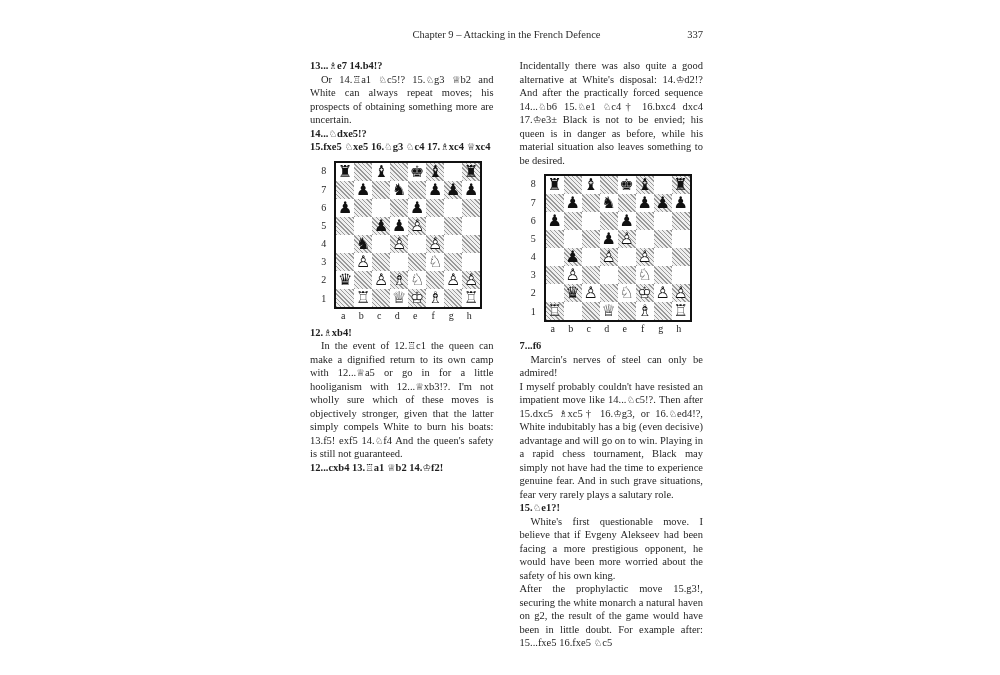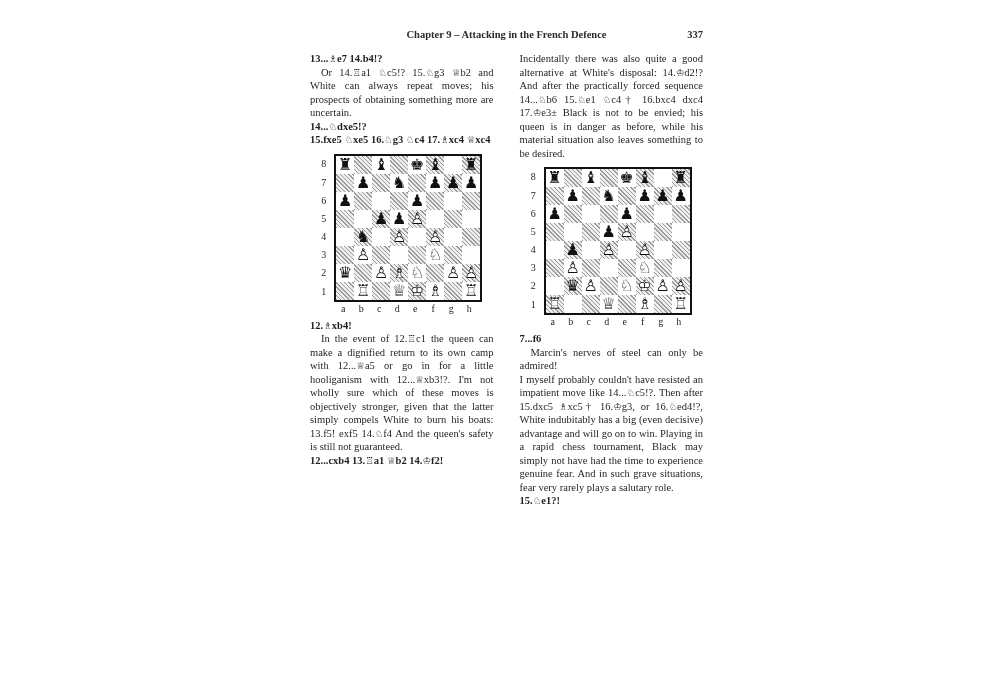--- a/index.html
+++ b/index.html
@@ -1,21 +1,21 @@
 <!DOCTYPE html>
 <html><head>
 <meta charset="utf-8">
 <style>
   html,body{margin:0;padding:0;}
   body{
     width:1000px;height:675px;background:#ffffff;position:relative;overflow:hidden;
     font-family:"Liberation Serif","DejaVu Serif",serif;color:#1f1f1f;
   }
   .page{position:absolute;left:310px;top:28px;width:393px;}
-  .header{position:relative;text-align:center;font-size:10.5px;line-height:14px;margin-bottom:10px;color:#2b2b2b;font-weight:bold;}
+  .header{position:relative;text-align:center;font-size:10.5px;line-height:14px;margin-bottom:17px;color:#2b2b2b;}
   .page-num{position:absolute;right:0;top:0;}
   .columns{display:flex;gap:26px;}
   .column{width:188px;text-align:justify;font-size:10.5px;line-height:13.5px;}
   p.block{margin:0;}
   .moves{font-weight:bold;}
   .moves + .para{text-indent:11px;}
   .gap-before{margin-top:13px;}
   .fig{font-family:"DejaVu Sans",sans-serif;font-size:0.92em;}
 
   
@@ -404,15 +404,17 @@
             <div class="file-label">e</div>
             <div class="file-label">f</div>
             <div class="file-label">g</div>
             <div class="file-label">h</div>
           </div>
         </div>
         <p class="block moves">7...f6</p>
         <p class="block para">Marcin's nerves of steel can only be admired!</p>
         <p class="block para gap-before">I myself probably couldn't have resisted an impatient move like 14...<span class="fig">♘</span>c5!?. Then after 15.dxc5 <span class="fig">♗</span>xc5† 16.<span class="fig">♔</span>g3, or 16.<span class="fig">♘</span>ed4!?, White indubitably has a big (even decisive) advantage and will go on to win. Playing in a rapid chess tournament, Black may simply not have had the time to experience genuine fear. And in such grave situations, fear very rarely plays a salutary role.</p>
         <p class="block moves gap-before">15.<span class="fig">♘</span>e1?!</p>
+        <p class="block para">White's first questionable move. I believe that if Evgeny Alekseev had been facing a more prestigious opponent, he would have been more worried about the safety of his own king.</p>
+        <p class="block para gap-before">After the prophylactic move 15.g3!, securing the white monarch a natural haven on g2, the result of the game would have been in little doubt. For example after: 15...fxe5 16.fxe5 <span class="fig">♘</span>c5</p>
       </div>
   </div>
 </div>
 
 </body></html>

